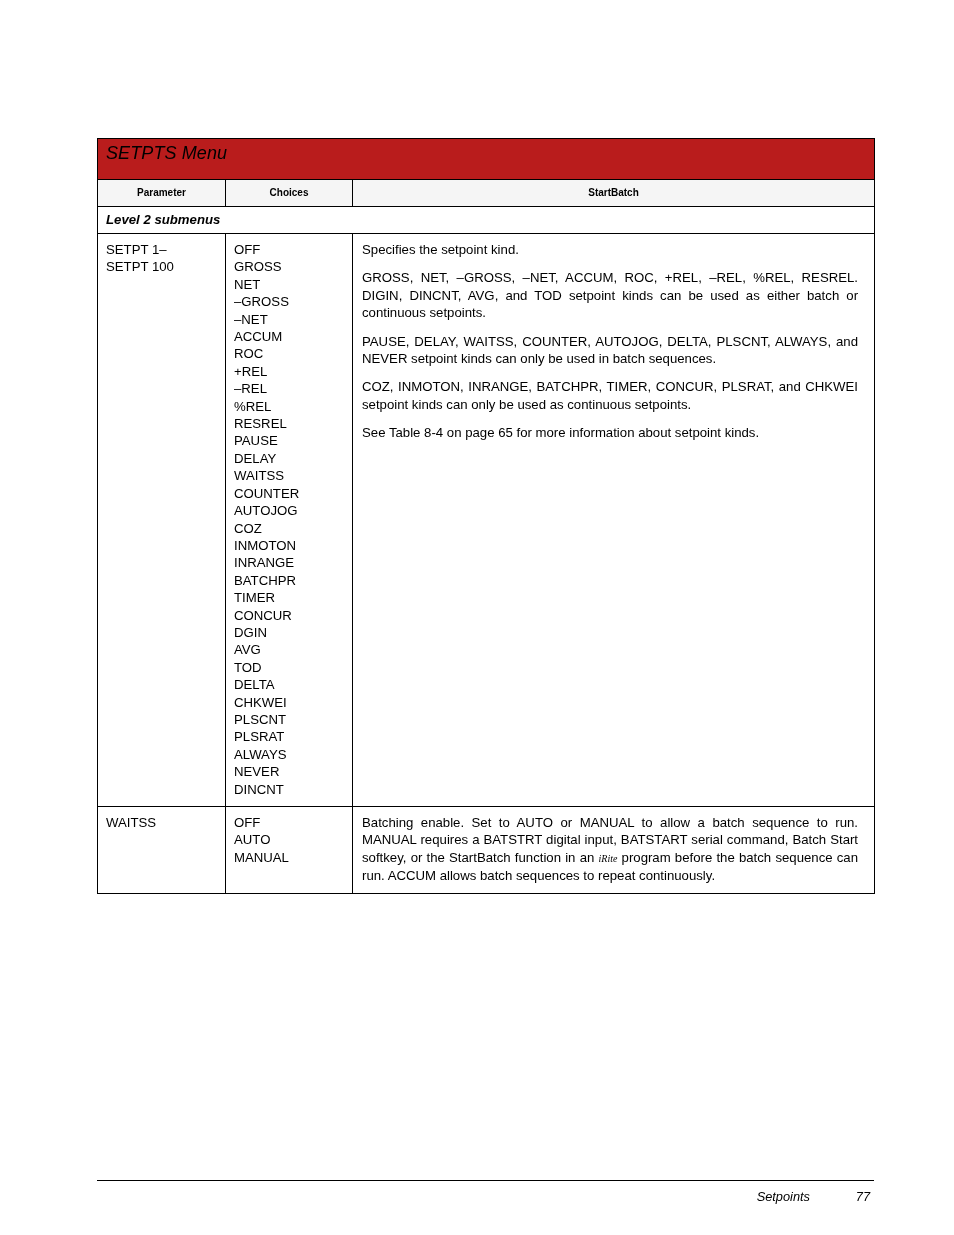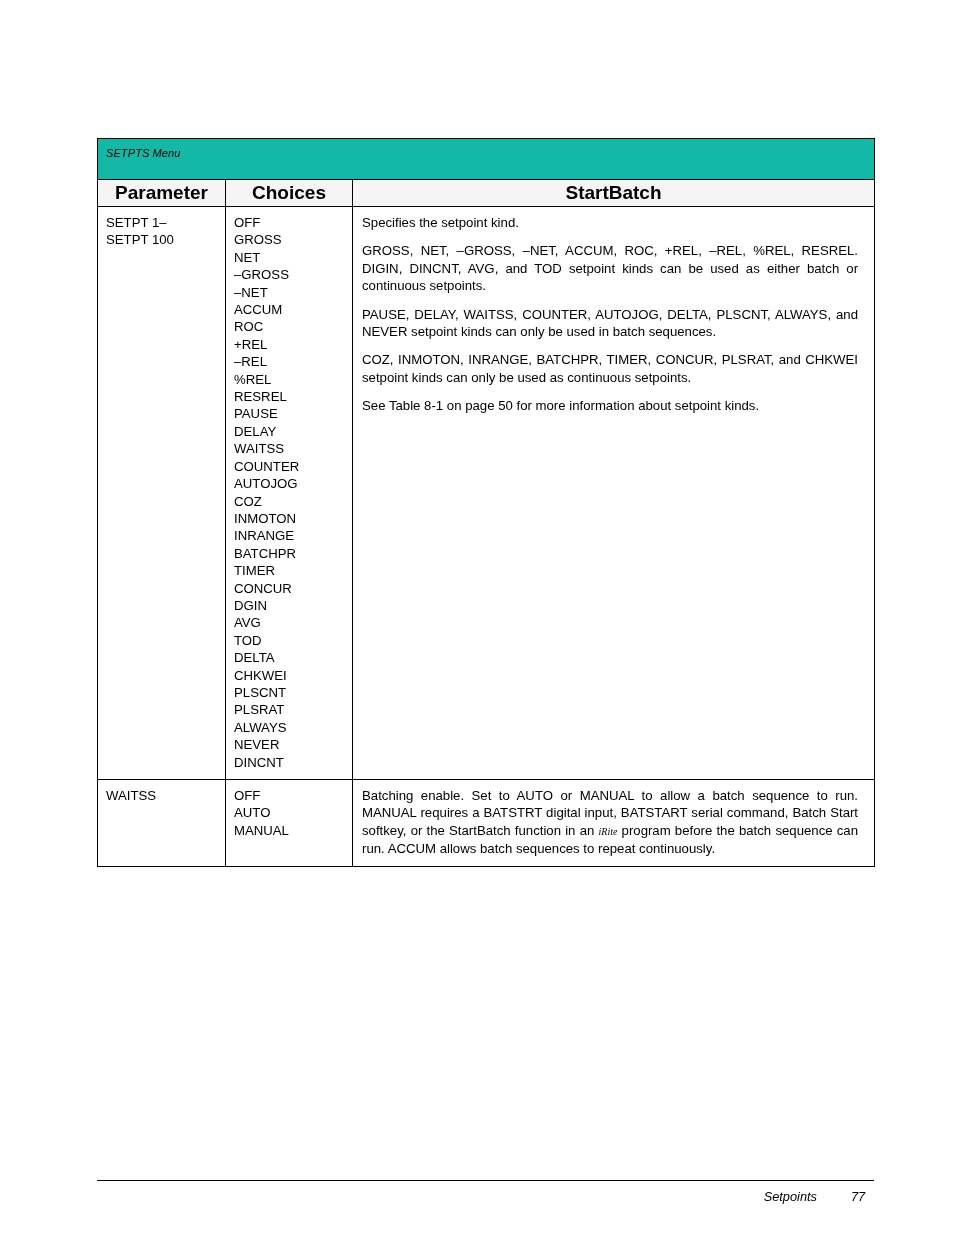--- a/index.html
+++ b/index.html
@@ -40,34 +40,34 @@
     padding: 0;
     font-weight: normal;
   }
 
   col.c-param { width: 128px; }
   col.c-choice { width: 127px; }
   col.c-desc  { width: 522px; }
 
   
   .title-row td {
-    background: #14b8a6;
+    background: #b91c1c;
     height: 30px;
     padding: 5px 0 5px 8px;
     font-style: italic;
-    font-size: 11px;
+    font-size: 18px;
     line-height: 19px;
     letter-spacing: .1px;
   }
 
   
   .head-row td {
     background: #f5f5f5;
     text-align: center;
-    font-size: 19px;
+    font-size: 10px;
     font-weight: bold;
     padding: 4px 4px 5px 4px;
     line-height: 17px;
   }
 
   
   .sub-row td {
     background: #ffffff;
     font-style: italic;
     font-weight: bold;
@@ -108,37 +108,38 @@
     position: absolute;
     left: 97px;
     top: 1180px;
     width: 777px;
     height: 0;
     border-top: 1.6px solid #000;
   }
   .footer-text {
     position: absolute;
     top: 1188px;
-    left: 100px;
+    left: 93px;
     width: 777px;
     height: 18px;
     font-size: 12.8px;
     line-height: 18px;
   }
   .footer-section {
     position: absolute;
     right: 60px;
     top: 0;
     font-style: italic;
   }
   .footer-page {
     position: absolute;
     right: 0;
     top: 0;
     font-style: italic;
+    text-align: right;
     width: 26px;
   }
 </style>
 </head>
 <body>
 
 <div class="page">
 
   <table class="menu-table">
     <colgroup>
@@ -147,20 +148,23 @@
       <col class="c-desc">
     </colgroup>
     <tbody>
       <tr class="title-row">
         <td colspan="3">SETPTS Menu</td>
       </tr>
       <tr class="head-row">
         <td>Parameter</td>
         <td>Choices</td>
         <td>StartBatch</td>
+      </tr>
+      <tr class="sub-row">
+        <td colspan="3">Level 2 submenus</td>
       </tr>
 
       <tr class="body-row">
         <td class="param">SETPT 1–
 SETPT 100</td>
         <td class="choices">OFF
 GROSS
 NET
 –GROSS
 –NET
@@ -189,21 +193,21 @@
 PLSCNT
 PLSRAT
 ALWAYS
 NEVER
 DINCNT</td>
         <td class="desc">
           <p>Specifies the setpoint kind.</p>
           <p>GROSS, NET, –GROSS, –NET, ACCUM, ROC, +REL, –REL, %REL, RESREL. DIGIN, DINCNT, AVG, and TOD setpoint kinds can be used as either batch or continuous setpoints.</p>
           <p>PAUSE, DELAY, WAITSS, COUNTER, AUTOJOG, DELTA, PLSCNT, ALWAYS, and NEVER setpoint kinds can only be used in batch sequences.</p>
           <p>COZ, INMOTON, INRANGE, BATCHPR, TIMER, CONCUR, PLSRAT, and CHKWEI setpoint kinds can only be used as continuous setpoints.</p>
-          <p>See Table 8-1 on page 50 for more information about setpoint kinds.</p>
+          <p>See Table 8-4 on page 65 for more information about setpoint kinds.</p>
         </td>
       </tr>
 
       <tr class="body-row">
         <td class="param">WAITSS</td>
         <td class="choices">OFF
 AUTO
 MANUAL</td>
         <td class="desc">
           <p><span>Batching enable. Set to AUTO or MANUAL to allow a batch sequence to run. MANUAL requires a BATSTRT digital input, BATSTART serial command, </span><span class="b">Batch Start</span><span> softkey, or the StartBatch function in an </span><span class="irite">iRite</span><span> program before the batch sequence can run. ACCUM allows batch sequences to repeat continuously.</span></p>

